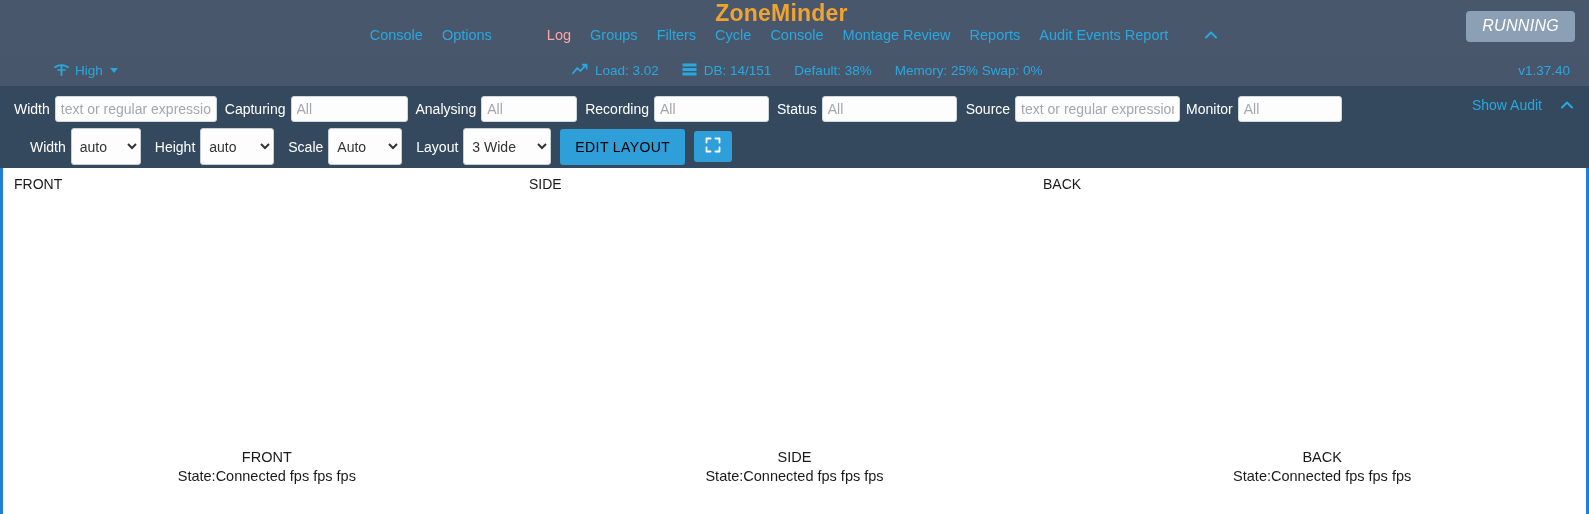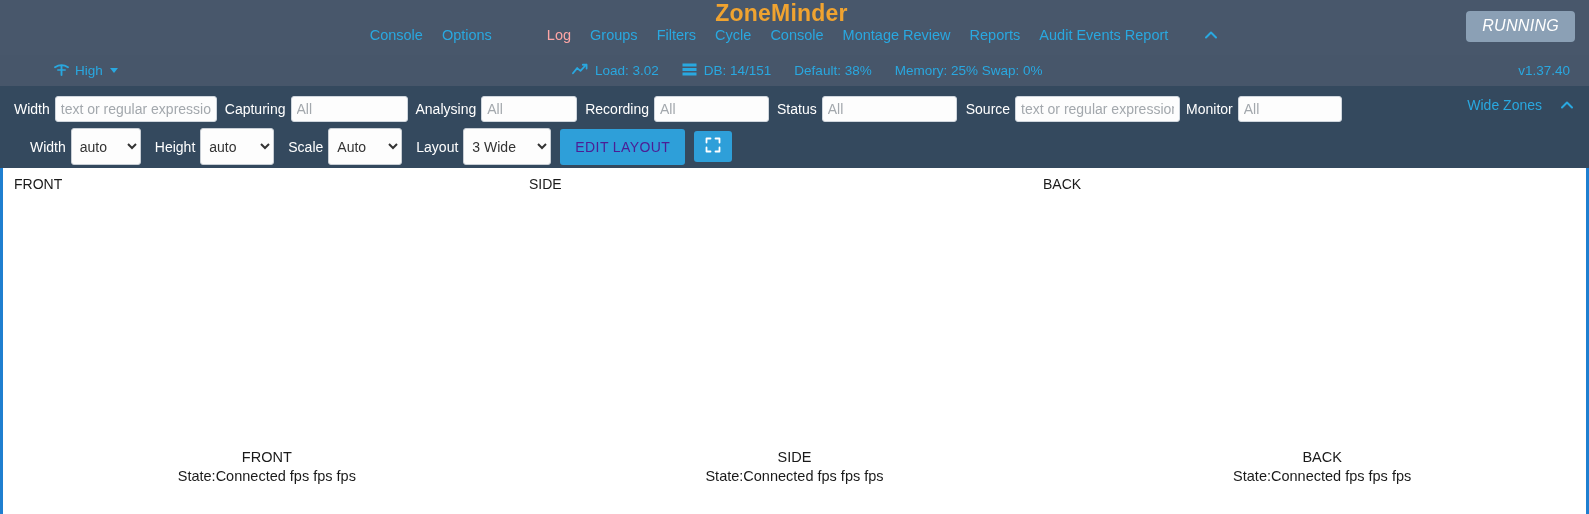--- a/index.html
+++ b/index.html
@@ -149,21 +149,21 @@
     color: #333;
     outline: none;
   }
   .s-width  { width: 70px; margin-right: 14px; }
   .s-height { width: 74px; margin-right: 14px; }
   .s-scale  { width: 74px; margin-right: 14px; }
   .s-layout { width: 88px; margin-right: 9px; }
 
   .btn-primary {
     background: #2e9fd9;
-    color: #4c1d95;
+    color: #000000;
     border: none;
     border-radius: 3px;
     height: 36px;
     padding: 0 15px;
     font-size: 14px;
     letter-spacing: .4px;
     cursor: pointer;
     font-family: "Liberation Sans", sans-serif;
     margin-right: 9px;
   }
@@ -326,21 +326,21 @@
       <span class="flabel">Status</span>
       <input class="ftext w-sta" type="text" placeholder="All" style="">
 
       <span class="flabel">Source</span>
       <input class="ftext w-src" type="text" placeholder="text or regular expression" style="">
 
       <span class="flabel">Monitor</span>
       <input class="ftext w-mon" type="text" placeholder="All" style="">
     </div>
 
-    <a class="show-zones">Wide Zones</a>
+    <a class="show-zones">Show Audit</a>
     <span class="panel-caret">
       <svg width="16" height="16" viewBox="0 0 16 16">
           <path d="M3 10.5 L8 5.5 L13 10.5" stroke="#29a8e0" stroke-width="2" fill="none" stroke-linecap="round" stroke-linejoin="round"></path>
         </svg>
     </span>
 
     <div class="panel-row second">
       <span class="flabel">Width</span>
       <select class="fselect s-width">
         <option>auto</option>

